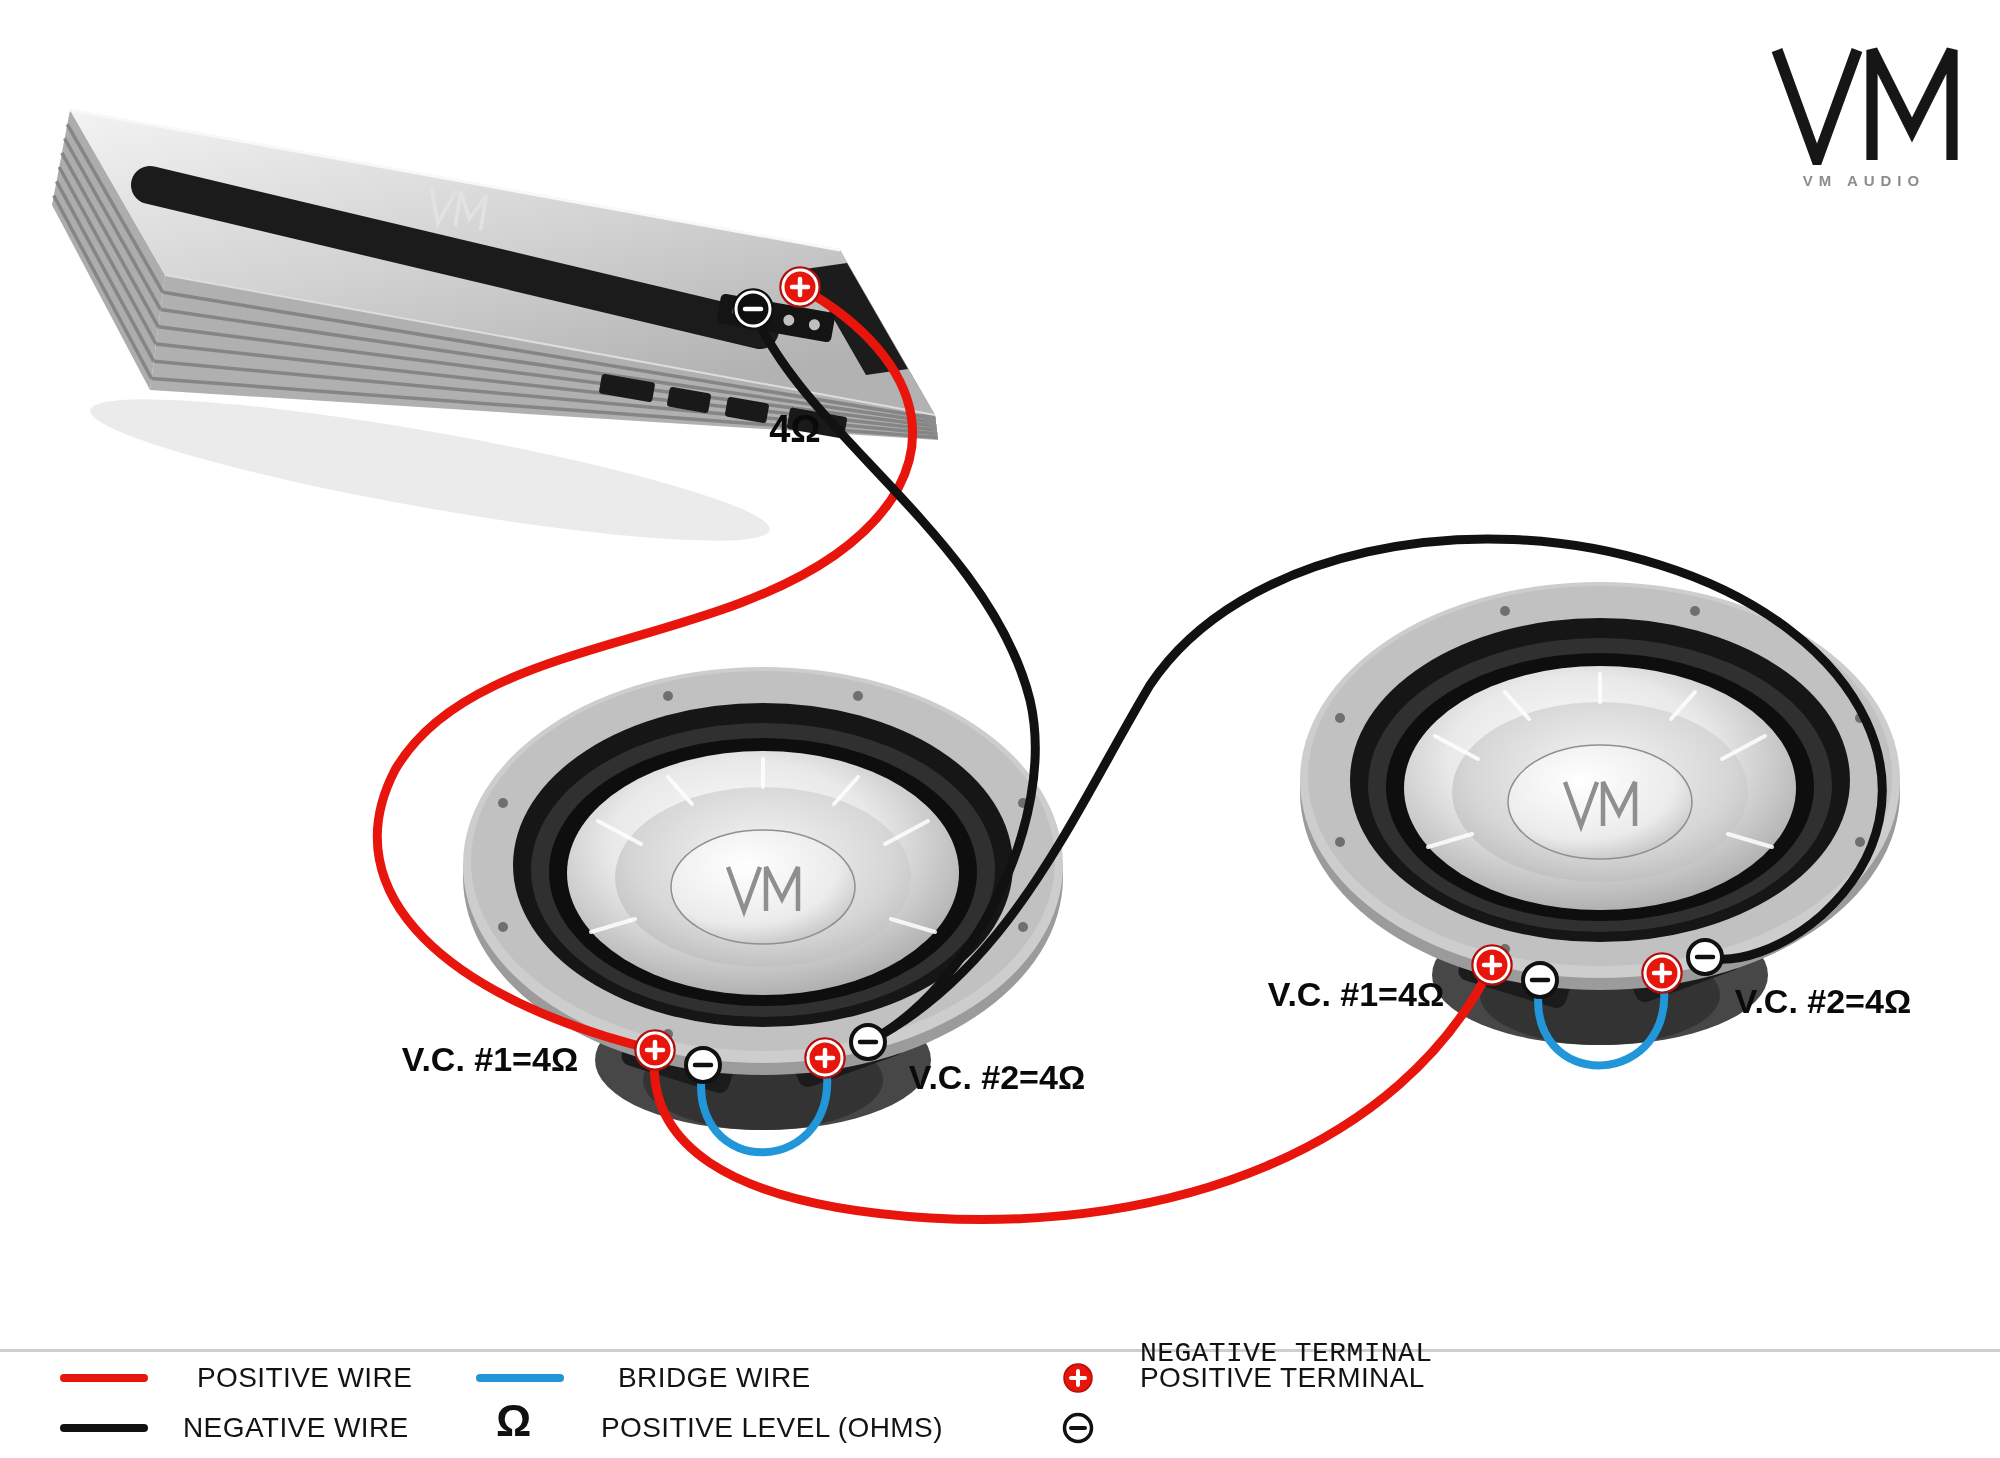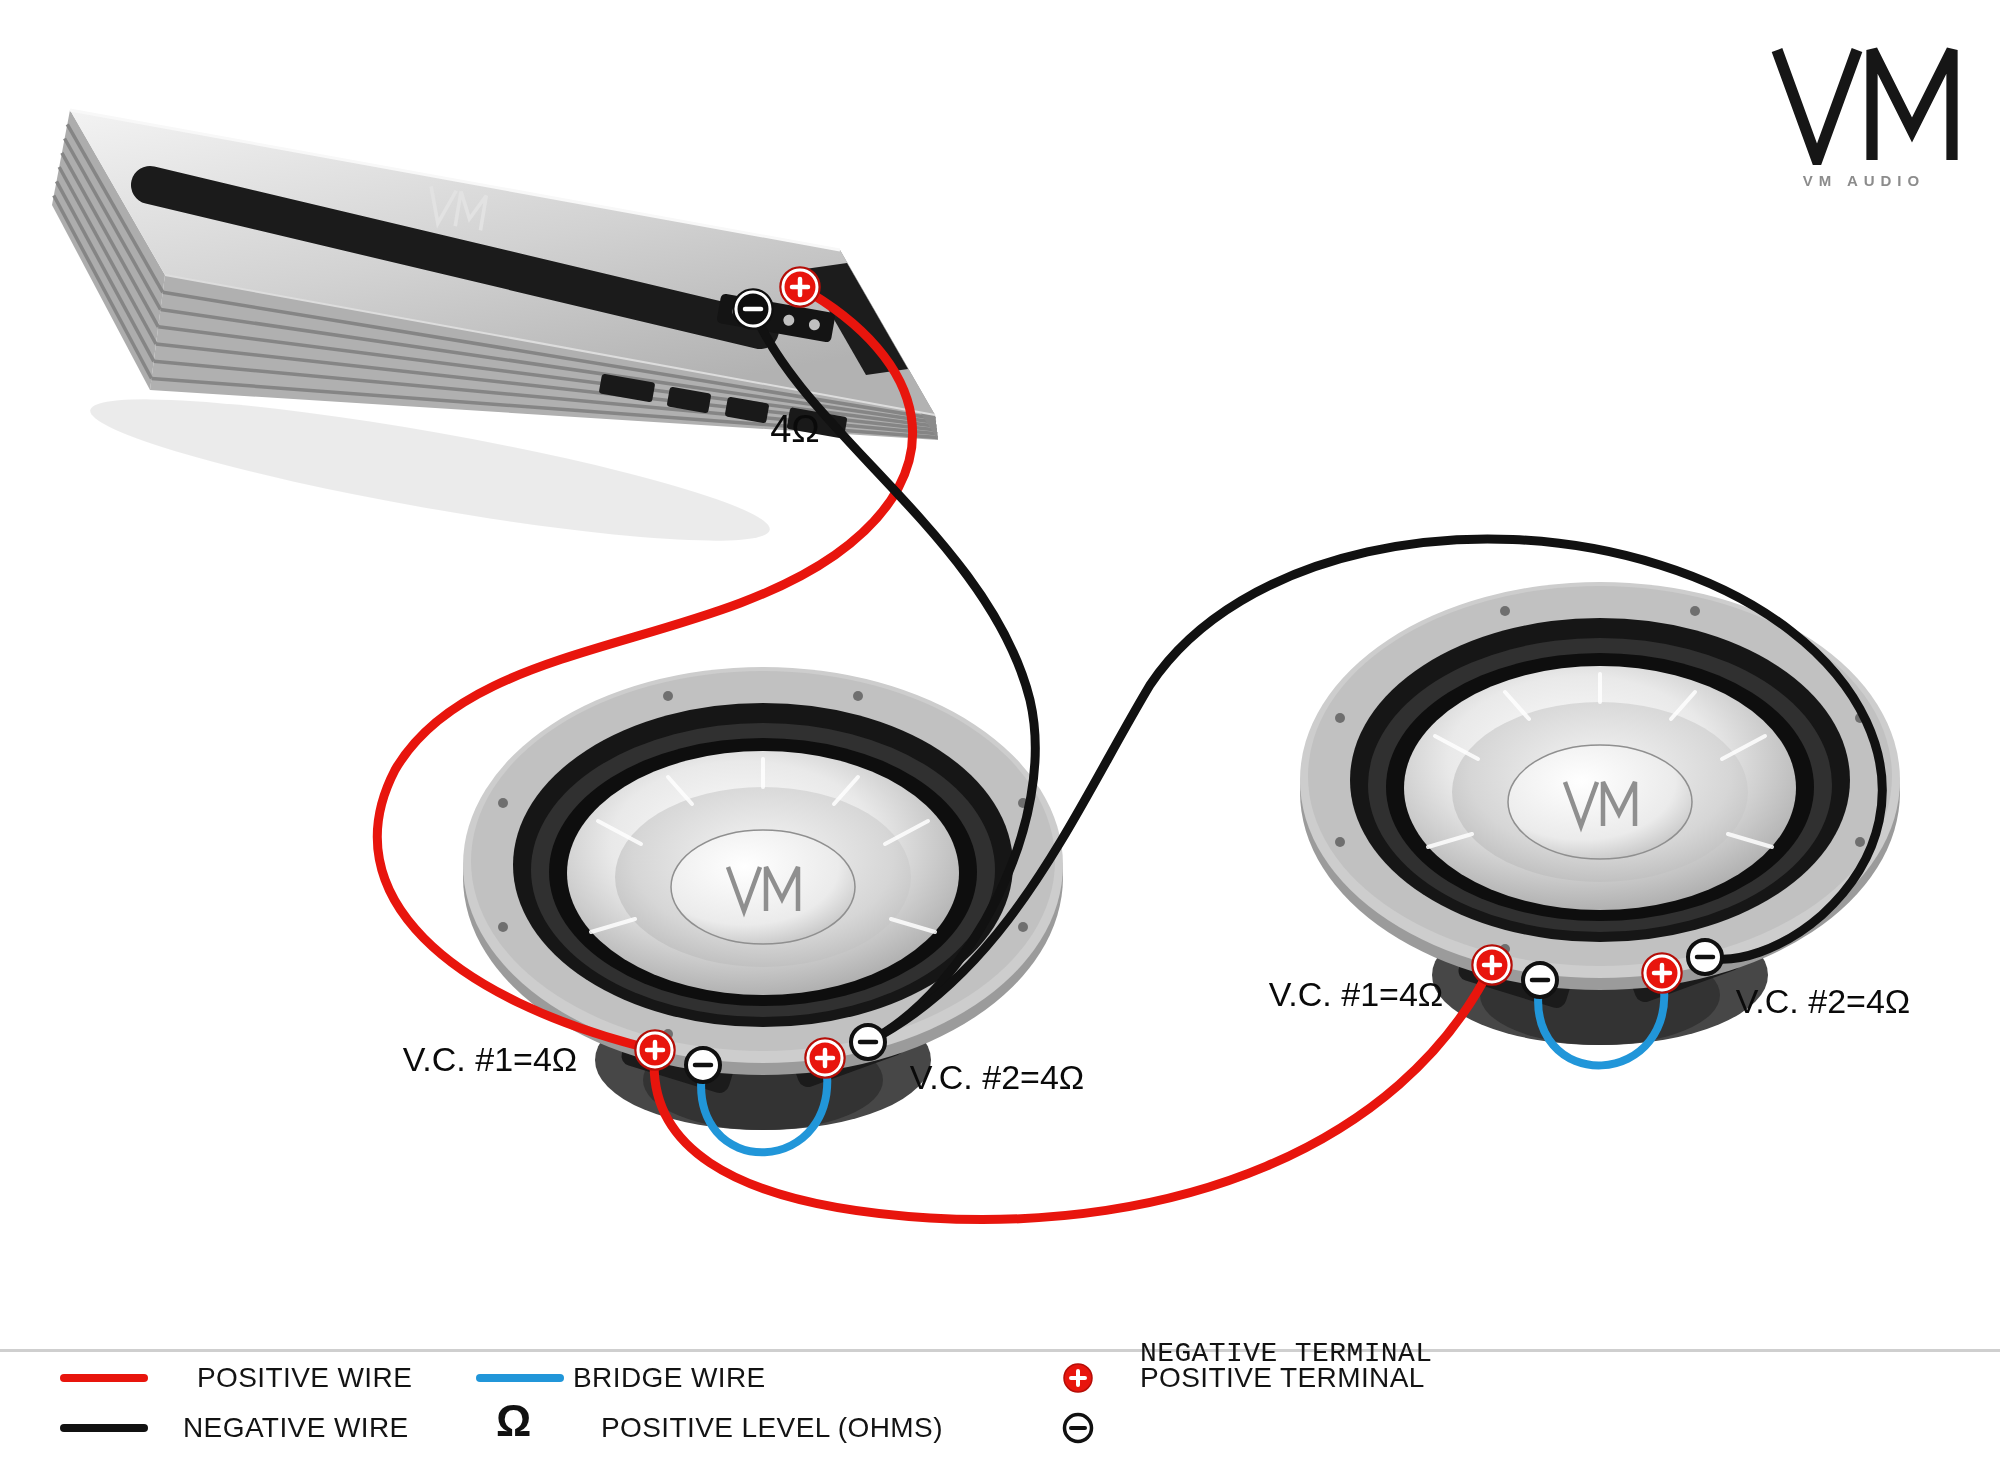--- a/index.html
+++ b/index.html
@@ -1,20 +1,20 @@
 <!DOCTYPE html>
 <html><head>
 <meta charset="utf-8">
 <style>
   html,body{margin:0;padding:0;background:#ffffff;}
   body{width:2000px;height:1458px;position:relative;overflow:hidden;
        font-family:"Liberation Sans","DejaVu Sans",sans-serif;color:#0d0d0d;}
   .stage{position:absolute;inset:0;width:2000px;height:1458px;border-radius:11px;}
   svg.diagram{position:absolute;left:0;top:0;}
-  .dlabel{position:absolute;transform:translateX(-50%);font-weight:normal;
+  .dlabel{position:absolute;transform:translateX(-50%);font-weight:bold;
           font-size:34px;white-space:nowrap;color:#0a0a0a;text-align:center;}
   .amp-ohm{font-size:38px;}
   .brand-text{position:absolute;left:1758px;top:172px;width:212px;text-align:center;
               font-size:15px;letter-spacing:6px;color:#8c8c8c;font-weight:bold;}
   .caption-title{position:absolute;left:24px;top:1295px;font-size:35px;font-weight:bold;
                  letter-spacing:.4px;color:#111;white-space:nowrap;}
   .divider{position:absolute;left:0;top:1349px;width:2000px;height:3px;background:#cfcfcf;}
   .legend-label{position:absolute;font-size:28px;color:#131313;letter-spacing:.4px;white-space:nowrap;}
   .swatch{position:absolute;height:8px;width:88px;border-radius:4px;}
   .swatch.red{background:#e8150d;}
@@ -208,21 +208,21 @@
 
   <div class="divider"></div>
 
   <div class="swatch red" style="left:60px;top:1374px;"></div>
   <div class="legend-label" style="left:183px;top:1362px;margin-left:14px;">POSITIVE WIRE</div>
 
   <div class="swatch black" style="left:60px;top:1424px;"></div>
   <div class="legend-label" style="left:183px;top:1412px;">NEGATIVE WIRE</div>
 
   <div class="swatch blue" style="left:476px;top:1374px;"></div>
-  <div class="legend-label" style="left:573px;top:1362px;">BRIDGE WIRE</div>
+  <div class="legend-label" style="left:618px;top:1362px;">BRIDGE WIRE</div>
 
   <div class="omega-glyph">Ω</div>
   <div class="legend-label" style="left:601px;top:1412px;">POSITIVE LEVEL (OHMS)</div>
 
   <svg class="legend-sym" style="left:1060px;top:1360px;" viewBox="0 0 36 36">
     <circle cx="18" cy="18" r="14" fill="#e8150d" stroke="#b50d07" stroke-width="1.5"></circle>
     <path d="M11,18 H25 M18,11 V25" stroke="#ffffff" stroke-width="4" stroke-linecap="round"></path>
   </svg>
   <div class="legend-label" style="left:1140px;top:1362px;">POSITIVE TERMINAL</div>
 

